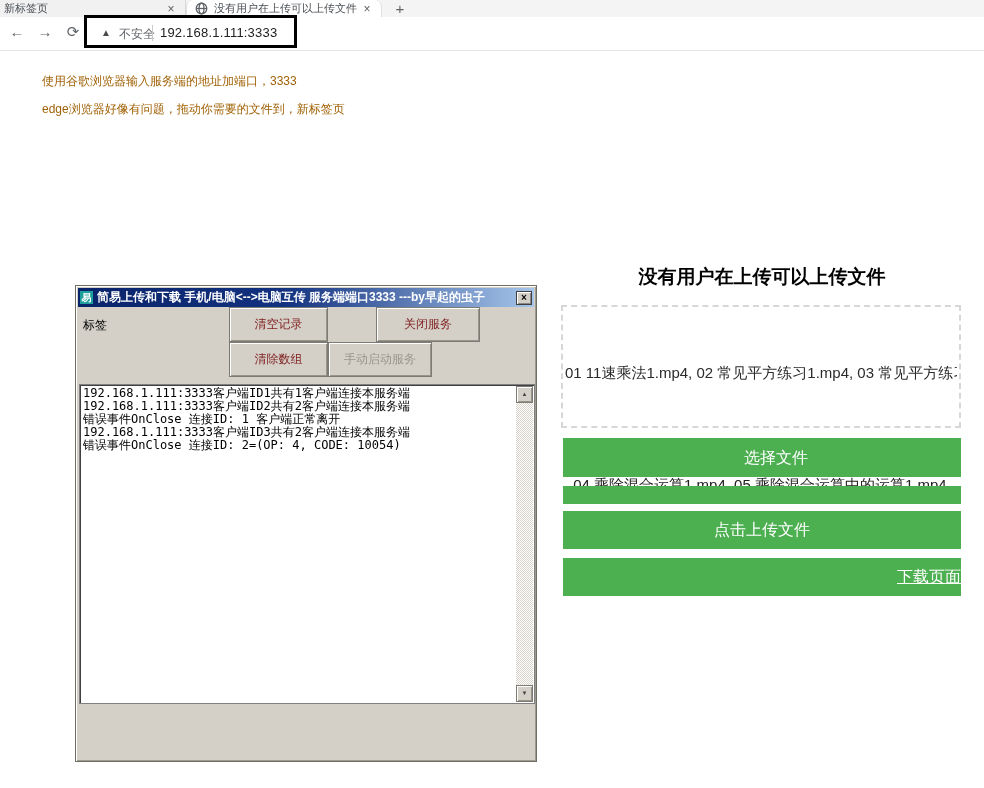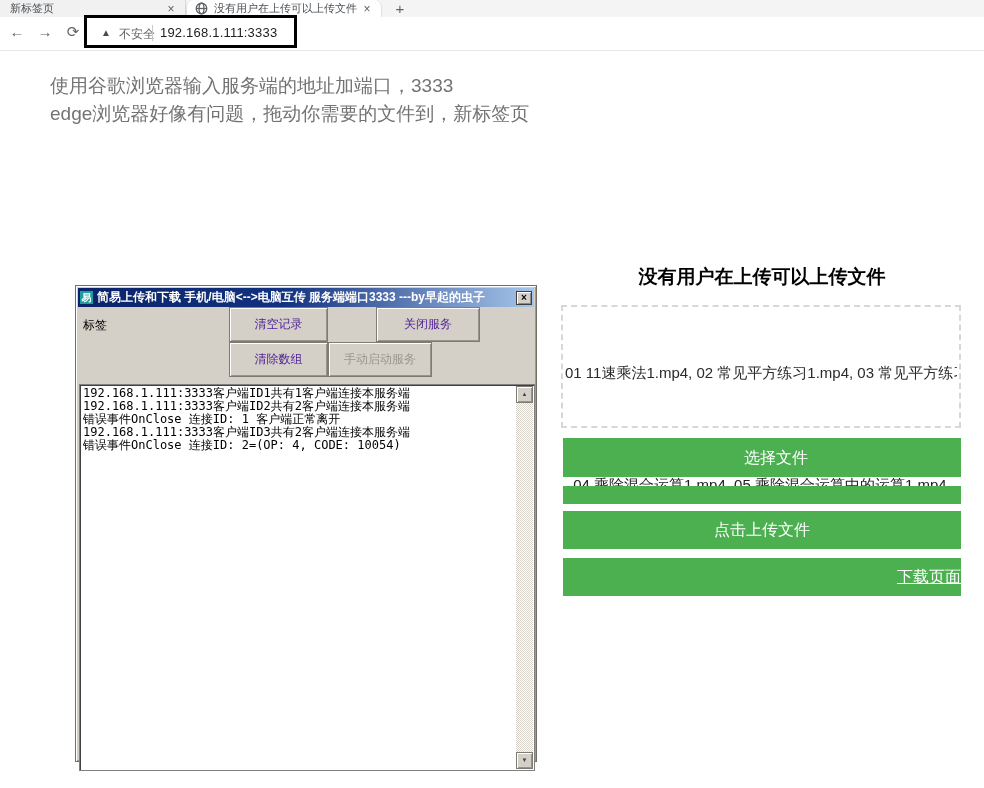--- a/index.html
+++ b/index.html
@@ -2,21 +2,21 @@
 <html style="--green: #4caf50;"><head>
 <meta charset="utf-8">
 <style>
   * { margin:0; padding:0; box-sizing:border-box; }
   html,body { width:984px; height:788px; background:#fff; overflow:hidden;
               font-family:"Liberation Sans", sans-serif; position:relative; }
 
   
   .tabbar { position:absolute; left:0; top:0; width:984px; height:17px; background:#f4f4f4; }
   .tab { position:absolute; top:0; height:17px; display:flex; align-items:center; font-size:11px; color:#4a4f54; }
-  .tab-inactive { left:0; width:186px; background:#f1f1f1; padding-left:10px; border-right:1px solid #d8d8d8; }
+  .tab-inactive { left:0; width:186px; background:#f1f1f1; padding-left:4px; border-right:1px solid #d8d8d8; }
   .tab-active { left:186px; width:196px; background:#fff; border-left:1px solid #e0e0e0; border-right:1px solid #e0e0e0;
                 border-top-left-radius:7px; border-top-right-radius:7px; padding-left:8px; }
   .tab-label { flex:1 1 auto; white-space:nowrap; overflow:hidden; }
   .tab-close { width:16px; font-size:12px; color:#5f6368; text-align:center; margin-right:6px; }
   .favicon { width:13px; height:13px; margin-right:6px; flex:0 0 auto; }
   .newtab-btn { position:absolute; left:391px; top:0px; font-size:15px; color:#5f6368; width:18px; height:17px;
                 text-align:center; line-height:17px; }
 
   .toolbar { position:absolute; left:0; top:17px; width:984px; height:34px; background:#fff;
              border-bottom:1px solid #e6e6e6; }
@@ -25,46 +25,46 @@
   .icon-forward { left:34px; }
   .icon-reload { left:62px; }
   .warn-tri { position:absolute; left:101px; top:10px; font-size:10px; color:#4a4a4a; }
   .sec-label { position:absolute; left:119px; top:9px; font-size:12px; color:#5f6368; }
   .omni-sep { position:absolute; left:152px; top:8px; height:16px; border-left:1px solid #c9c9c9; }
   .omni-url { position:absolute; left:160px; top:8px; font-size:13px; color:#202124; letter-spacing:.2px; }
   .annotation-rect { position:absolute; left:84px; top:15px; width:213px; height:33px;
                      border:3px solid #000; z-index:9; pointer-events:none; }
 
   
-  .instr { position:absolute; left:50px; font-size:19px; color:#737373; }
+  .instr { position:absolute; left:42px; font-size:12px; color:#a16207; }
   .instr-1 { top:73px; }
   .instr-2 { top:101px; }
 
   
   .appwin { position:absolute; left:75px; top:285px; width:462px; height:477px; background:#d4d0c8;
             border:1px solid #716f64; box-shadow:inset 1px 1px 0 #fff, inset -1px -1px 0 #9d9a90; }
   .titlebar { position:absolute; left:2px; top:2px; right:2px; height:19px;
               background:linear-gradient(90deg,#0a246a 0%,#12317f 45%,#a6c5ea 100%);
               display:flex; align-items:center; }
   .appicon { width:13px; height:13px; margin:0 4px 0 2px; background:#1f9e9e; color:#fff; font-size:10px;
              font-weight:bold; text-align:center; line-height:13px; flex:0 0 auto; }
   .apptitle { color:#fff; font-size:12px; font-weight:600; white-space:nowrap; overflow:hidden; flex:1 1 auto; }
   .winclose { width:16px; height:14px; margin-right:2px; background:#d4d0c8; border:1px solid #404040;
               box-shadow:inset 1px 1px 0 #fff, inset -1px -1px 0 #888; font-size:10px; font-weight:bold;
               text-align:center; line-height:12px; color:#000; flex:0 0 auto; }
   .app-label { position:absolute; left:7px; top:31px; font-size:12px; color:#000; }
   .appbtn { position:absolute; background:#d4d0c8; border:1px solid #7d7b74;
             box-shadow:inset 1px 1px 0 #fff, inset -1px -1px 0 #97948b;
-            font-size:12px; color:#4c1d95; text-align:center; }
+            font-size:12px; color:#7f1d1d; text-align:center; }
   .appbtn span { display:block; line-height:33px; }
   .btn-clearlog  { left:153px; top:21px; width:99px;  height:35px; }
   .btn-closesvc  { left:252px; top:21px; width:104px; height:35px;margin-left:48px; }
   .btn-cleararr  { left:153px; top:56px; width:99px;  height:35px; }
   .btn-startsvc  { left:252px; top:56px; width:104px; height:35px; color:#9a968c; }
-  .logbox { position:absolute; left:3px; top:98px; width:456px; height:387px; background:#fff;
+  .logbox { position:absolute; left:3px; top:98px; width:456px; height:320px; background:#fff;
             border:1px solid #808080; box-shadow:inset 1px 1px 0 #404040; }
   .loglines { position:absolute; left:3px; top:2px; right:20px; font-family:"DejaVu Sans Mono", monospace;
               font-size:12px; line-height:13px; color:#000; white-space:nowrap; overflow:hidden; }
   .vscroll { position:absolute; top:1px; right:1px; bottom:1px; width:17px;
              background-color:#d8d4cc;
              background-image:linear-gradient(45deg,#fff 25%,transparent 25%,transparent 75%,#fff 75%),
                               linear-gradient(45deg,#fff 25%,transparent 25%,transparent 75%,#fff 75%);
              background-size:2px 2px; background-position:0 0,1px 1px; }
   .scrollbtn { position:absolute; left:0; width:17px; height:17px; background:#d4d0c8;
                border:1px solid #7d7b74; box-shadow:inset 1px 1px 0 #fff, inset -1px -1px 0 #97948b;

